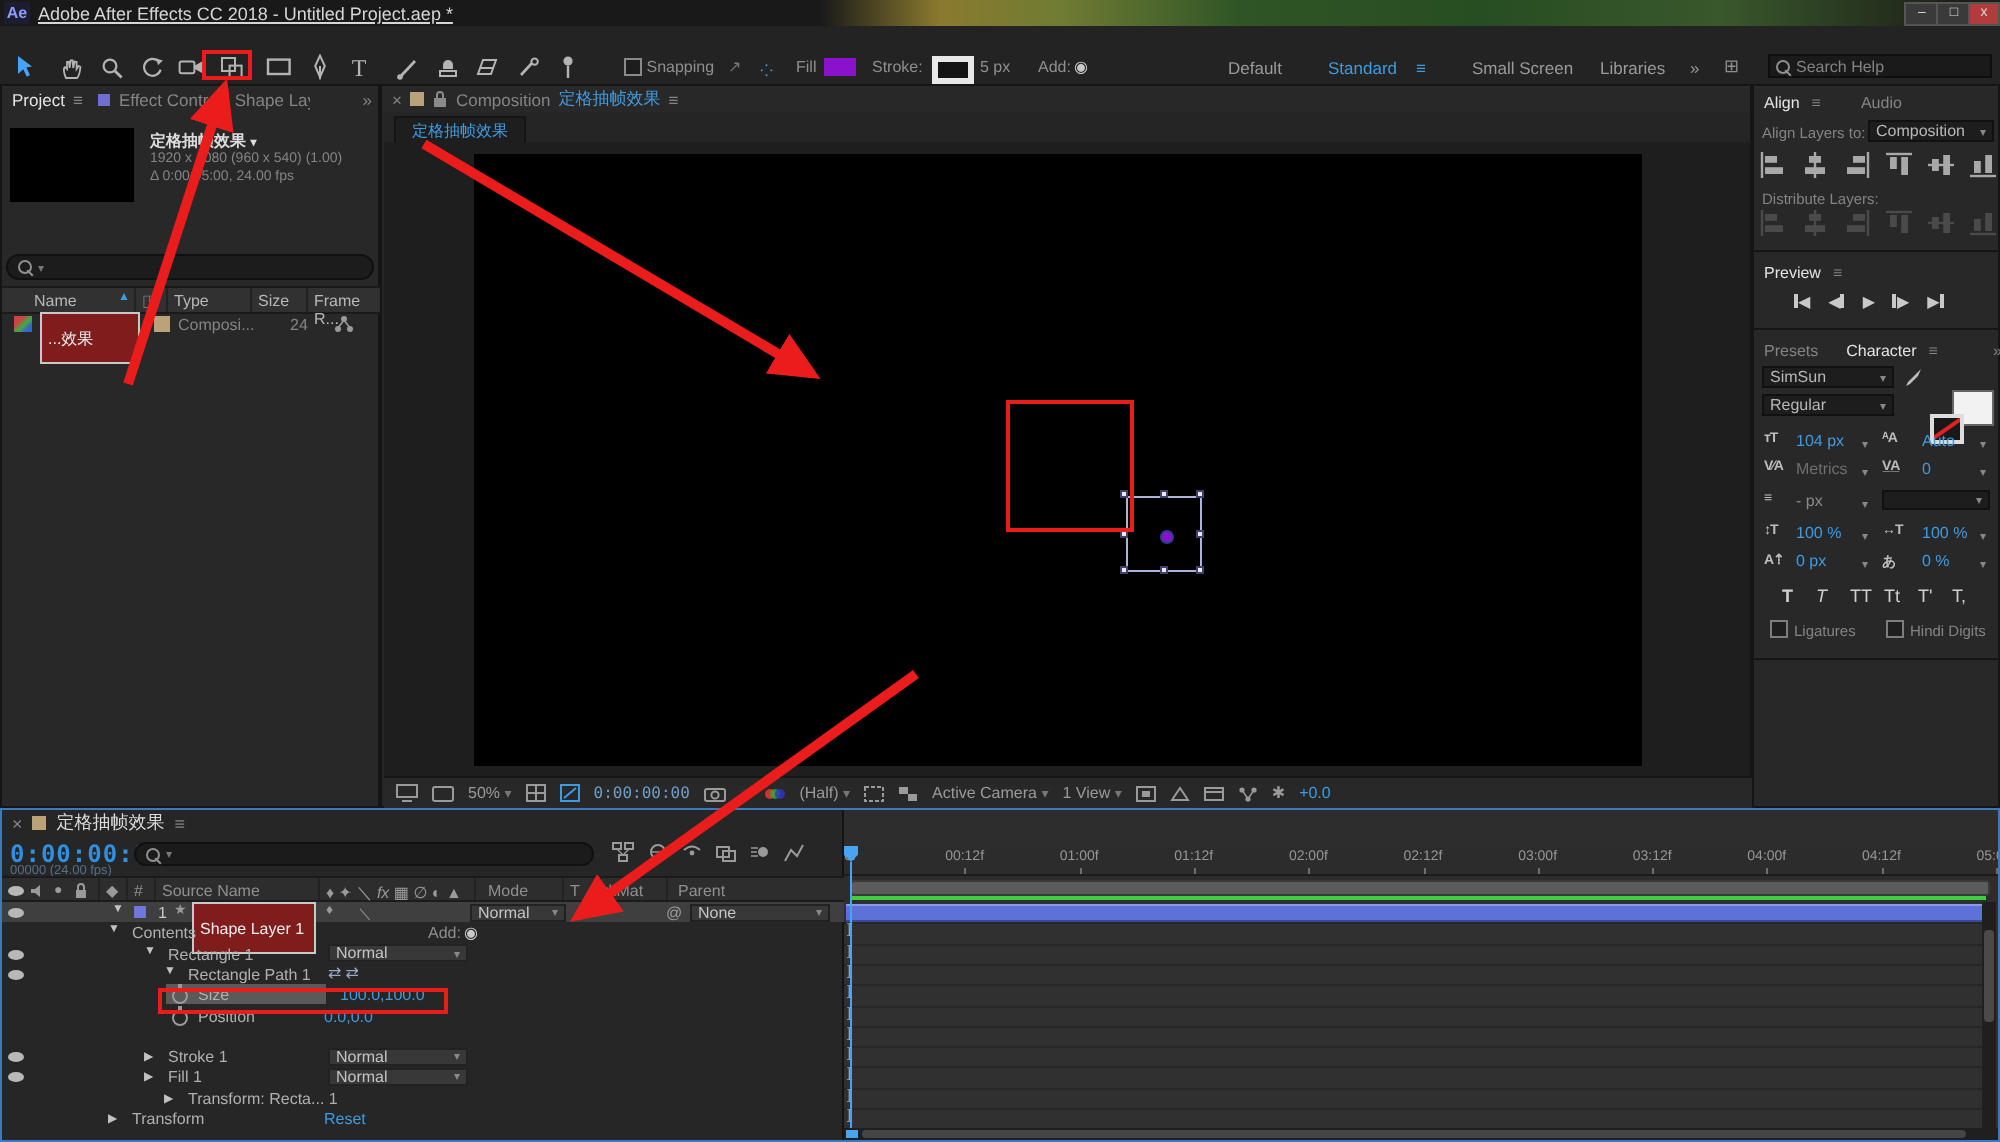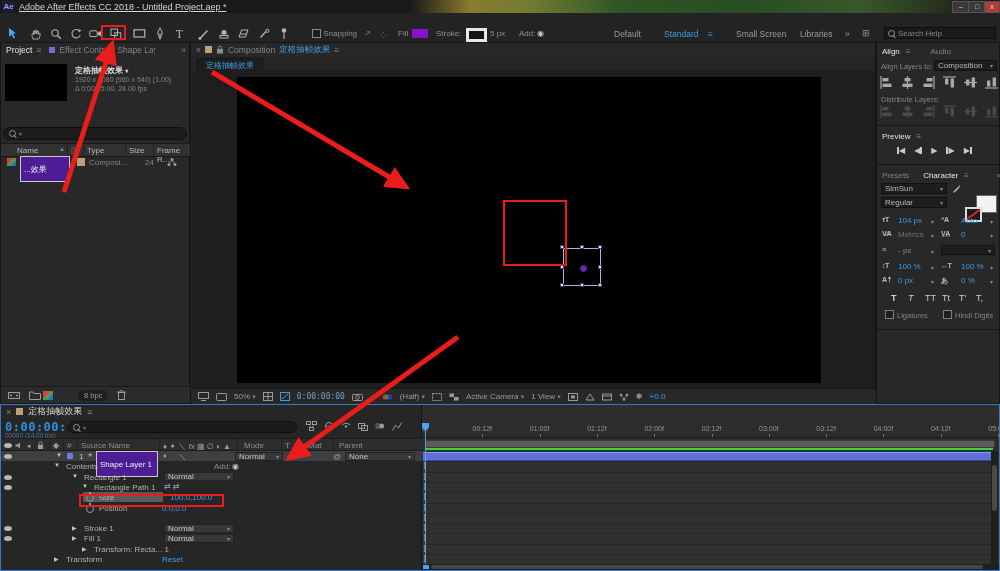--- a/index.html
+++ b/index.html
@@ -109,21 +109,21 @@
   .tl-row{position:absolute;left:0;width:421px;height:10.3px;font-size:8px;color:#b0b0b0;}
   .tl-row.selected{background:#3f3f3f;}
   .eye{position:absolute;left:3px;top:3px;width:8px;height:5px;background:#b8b8b8;border-radius:50%;}
   .twirl{position:absolute;top:1px;font-size:7px;color:#c2c2c2;}
   .stopwatch{position:absolute;top:2px;width:6px;height:6px;border:1px solid #9a9a9a;border-radius:50%;}
   .stopwatch::before{content:"";position:absolute;left:2px;top:-3px;width:2px;height:2px;background:#9a9a9a;}
   .rowlabel{position:absolute;top:1px;}
   .rowval{position:absolute;top:1px;color:#3f9be0;}
   .mode-dd{position:absolute;top:0.5px;height:9px;background:#383838;border:1px solid #222;color:#c4c4c4;
     font-size:8px;display:flex;align-items:center;justify-content:space-between;padding:0 3px;box-sizing:border-box;}
-  .name-box{position:absolute;top:0;height:10px;background:#4c1d95;border:1px solid #c9c9c9;color:#efefef;
+  .name-box{position:absolute;top:0;height:10px;background:#7f1d1d;border:1px solid #c9c9c9;color:#efefef;
     font-size:8px;display:flex;align-items:center;padding:12px 3px;box-sizing:border-box;}
   .hl-box{position:absolute;left:82px;top:0;width:80px;height:10px;background:#5a5a5a;}
   #tl-right{left:421px;top:0;width:577px;height:165px;background:#2d2d2d;overflow:hidden;}
   #tl-ruler{left:0;top:18px;width:577px;height:15px;background:#2c2c2c;border-bottom:1px solid #1c1c1c;box-sizing:border-box;}
   .tick-label{position:absolute;top:2px;font-size:7px;color:#969696;transform:translateX(-50%);}
   .tick-mark{position:absolute;top:11px;width:1px;height:3px;background:#6e6e6e;}
   #workarea{left:3px;top:35px;width:568px;height:6px;background:#5c5c5c;border-radius:2px;border:1px solid #3a3a3a;}
   #renderline{left:3px;top:43px;width:568px;height:2px;background:#3ecf3e;}
   #tracks{left:0;top:46px;width:577px;height:114px;background:#303030;}
   .track-sep{position:absolute;left:0;width:571px;height:1px;background:#272727;}
@@ -306,37 +306,20 @@
       <span class="abs" style="left:6px;top:2px;width:9px;height:8px;background:linear-gradient(135deg,#c44 30%,#4a4 55%,#36c 80%)"></span>
       <span class="name-box" style="left:19px;top:0;width:50px">...效果</span>
       <span class="abs sq" style="left:76px;top:2px;background:#baa378;width:8px;height:8px"></span>
       <span class="abs dim" style="left:88px;top:2px">Composi...</span>
       <span class="abs dim" style="left:144px;top:2px">24</span>
       <svg class="abs" style="left:166px;top:1px" width="10" height="10" viewBox="0 0 10 10">
           <circle cx="5" cy="2.5" r="1.5" fill="#9a9a9a"></circle>
           <circle cx="2" cy="7.5" r="1.5" fill="#9a9a9a"></circle>
           <circle cx="8" cy="7.5" r="1.5" fill="#9a9a9a"></circle>
           <path d="M5 3 L2 7 M5 3 L8 7" stroke="#9a9a9a" stroke-width="0.8"></path>
-        </svg>
-    </div>
-    <div id="proj-bottom" class="abs">
-      <svg width="12" height="10" viewBox="0 0 12 10">
-          <rect x="0.5" y="2.5" width="11" height="6" fill="none" stroke="#9a9a9a"></rect>
-          <circle cx="3" cy="5.5" r="1" fill="#9a9a9a"></circle>
-          <circle cx="9" cy="5.5" r="1" fill="#9a9a9a"></circle>
-        </svg>
-      <svg width="12" height="10" viewBox="0 0 12 10">
-          <path d="M0.5 2 L4 2 L5 3.5 L11.5 3.5 L11.5 9.5 L0.5 9.5 Z" fill="none" stroke="#9a9a9a"></path>
-        </svg>
-      <span class="abs sq" style="left:42px;top:4px;width:10px;height:9px;background:linear-gradient(135deg,#c44 30%,#4a4 55%,#36c 80%)"></span>
-      <span id="bpc-chip" style="margin-left:28px">8 bpc</span>
-      <svg width="9" height="10" viewBox="0 0 9 10">
-          <rect x="1.5" y="2.5" width="6" height="7" fill="none" stroke="#9a9a9a"></rect>
-          <line x1="0" y1="2" x2="9" y2="2" stroke="#9a9a9a"></line>
-          <line x1="3.5" y1="0.5" x2="5.5" y2="0.5" stroke="#9a9a9a"></line>
         </svg>
     </div>
   </div>
 
   <div id="comp-panel" class="abs">
     <div class="ptabs">
       <span class="dim">×</span>
       <span class="sq" style="background:#baa378;width:7px;height:7px"></span>
       <svg width="8" height="9" viewBox="0 0 8 9">
           <rect x="1" y="4" width="6" height="4.5" fill="#8a8a8a"></rect>

